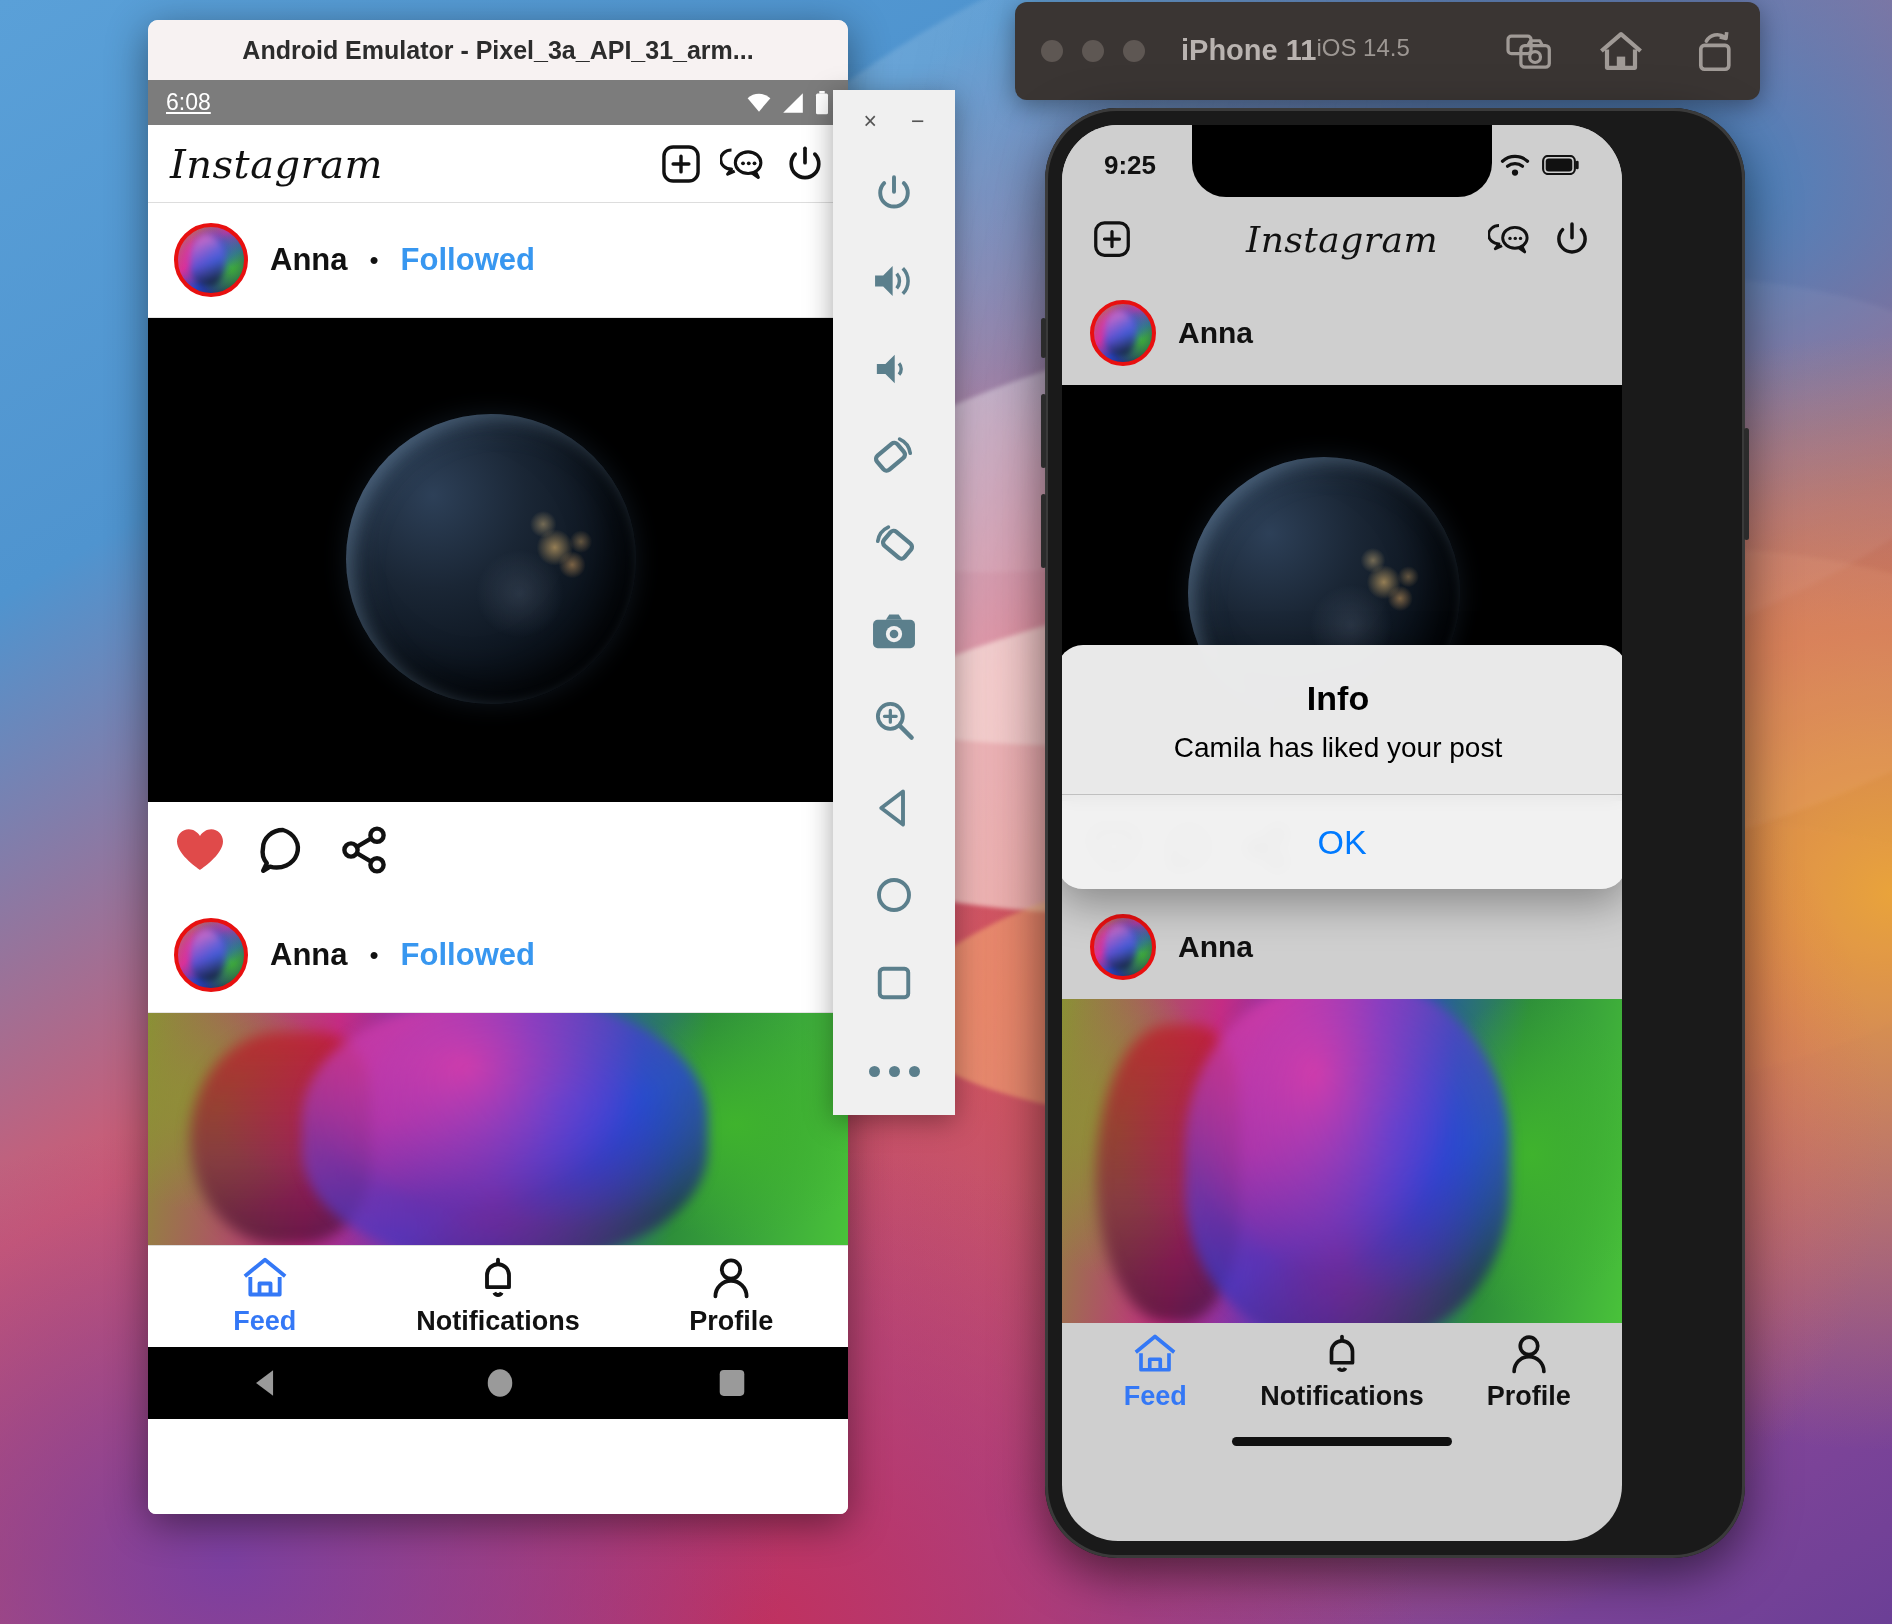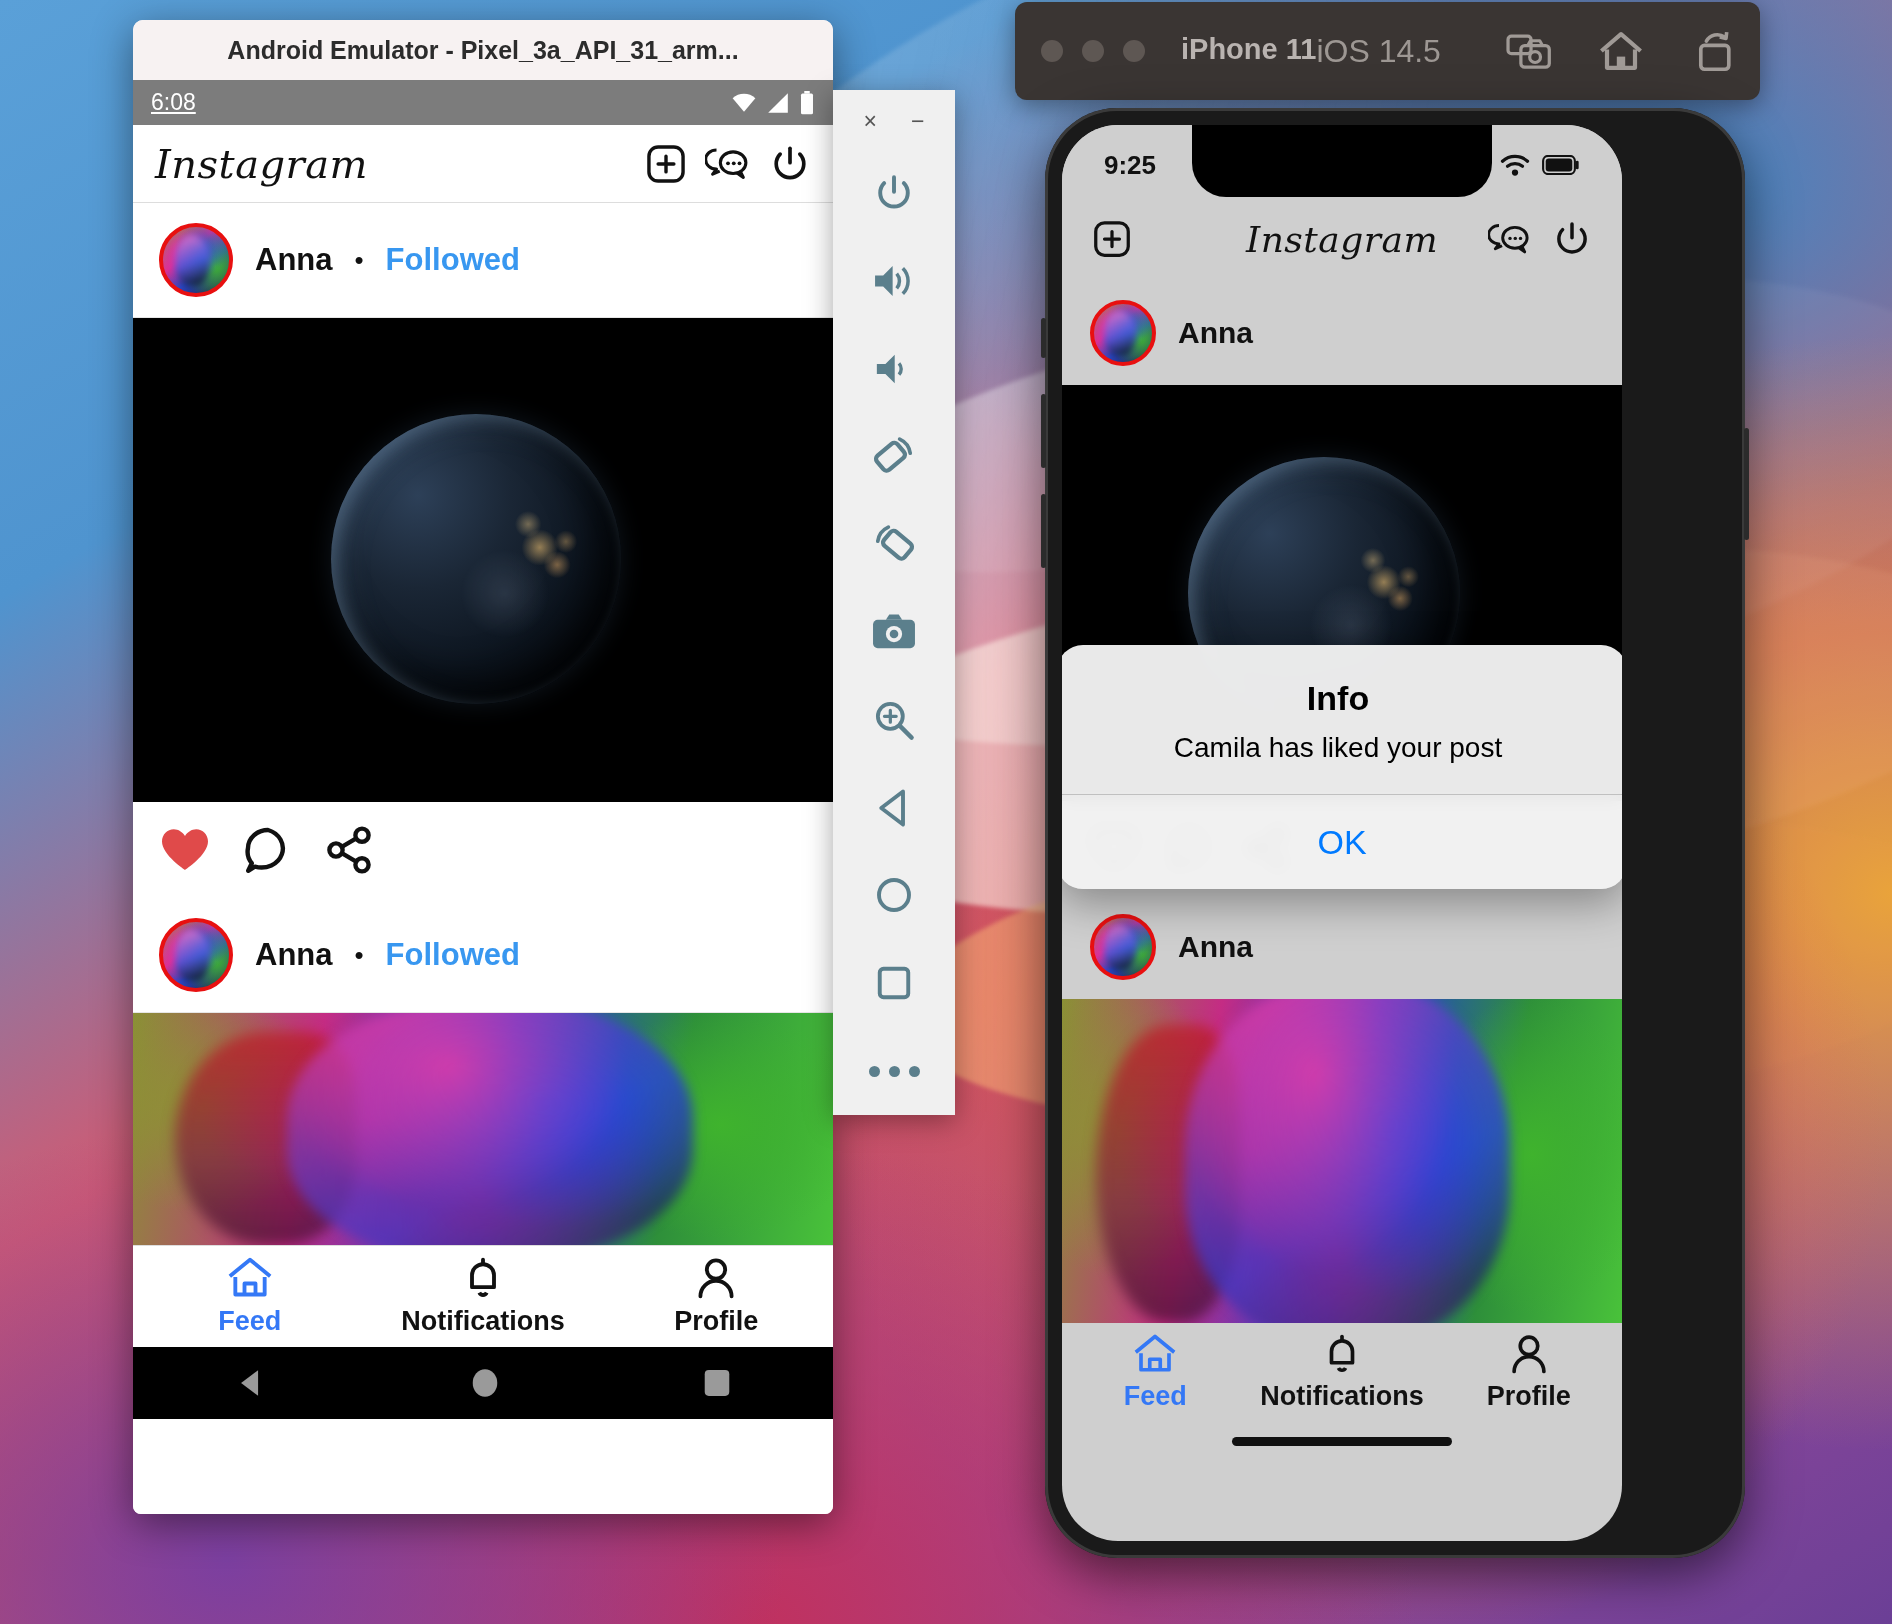--- a/index.html
+++ b/index.html
@@ -35,21 +35,21 @@
   .wp3 { top:560px; left:760px; width:1250px; height:340px;
     background: linear-gradient(95deg, rgba(255,245,235,0.75), rgba(255,200,160,0.1) 70%);
     transform: rotate(-7deg); border-radius: 50%; }
   .wp4 { top:820px; left:900px; width:1100px; height:300px;
     background: linear-gradient(95deg, rgba(255,190,120,0.55), rgba(255,160,90,0.05) 70%);
     transform: rotate(-5deg); border-radius: 50%; }
 
   
   #android-window {
     position: absolute;
-    left: 133px; top: 20px;
+    left: 148px; top: 20px;
     width: 700px; height: 1494px;
     background: #f7f2f2;
     border-radius: 10px 10px 8px 8px;
     box-shadow: 0 10px 40px rgba(0,0,0,0.45);
     overflow: hidden;
   }
   #android-titlebar {
     height: 60px;
     background: #f7f2f2;
     display: flex; align-items: center; justify-content: center;
@@ -234,21 +234,21 @@
     background: #3a3533;
     border-radius: 12px;
     display: flex; align-items: center;
     padding: 0 26px;
     box-shadow: 0 6px 26px rgba(0,0,0,0.4);
   }
   .mac-dots { display: flex; gap: 19px; margin-right: 36px; }
   .mac-dot { width: 22px; height: 22px; border-radius: 50%; background: #5e5753; }
   .iph-titles { display: flex; flex-direction: row; line-height: 1.15; }
   .iph-title { font-size: 29px; font-weight: bold; color: #b9b3b0; }
-  .iph-sub { font-size: 32px; color: #9d9793; }
+  .iph-sub { font-size: 24px; color: #9d9793; }
   .iph-tools { margin-left: auto; display: flex; align-items: center; gap: 46px; color: #a09a96; }
 
   #iphone-body {
     position: absolute; left: 30px; top: 108px;
     width: 700px; height: 1450px;
     background: #1a1a1a;
     border-radius: 72px;
     padding: 17px;
     box-shadow: 0 16px 50px rgba(0,0,0,0.55), inset 0 0 0 3px #3a3a3a;
   }

